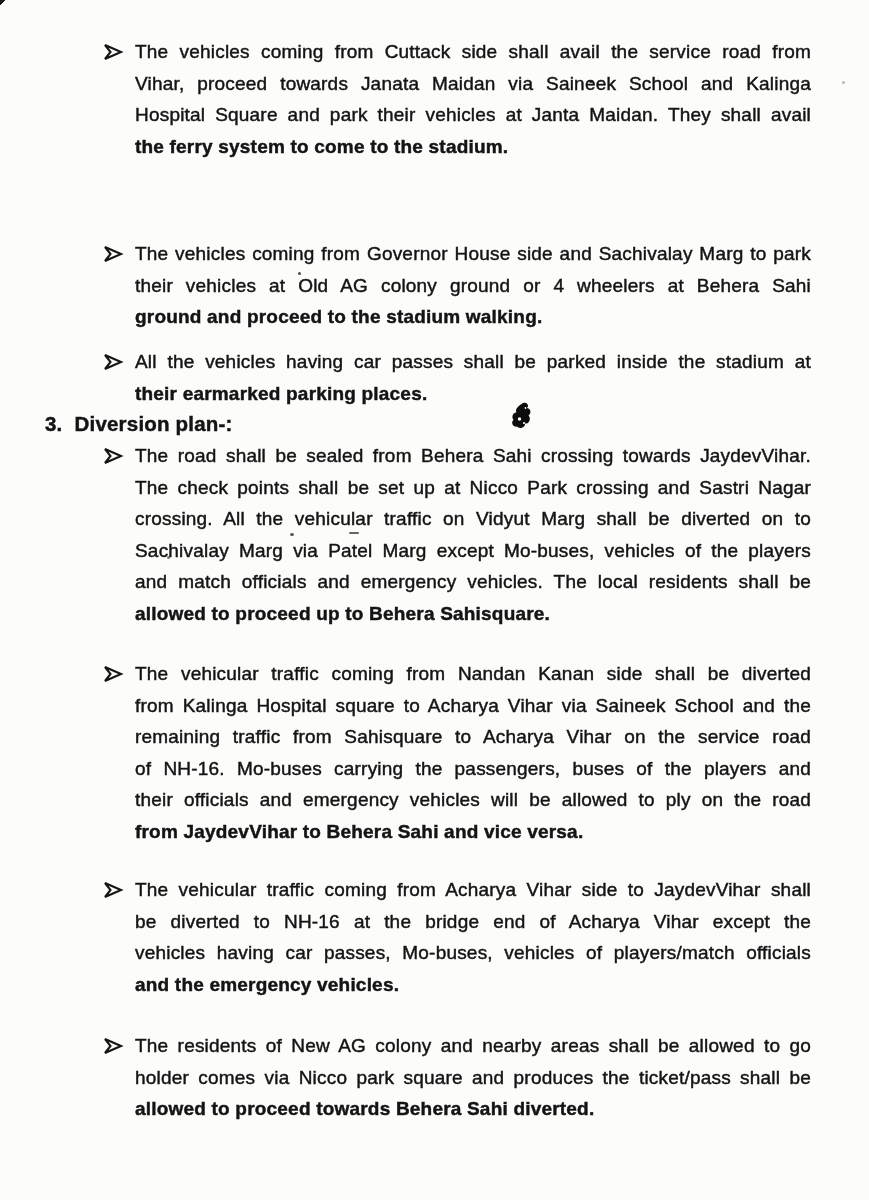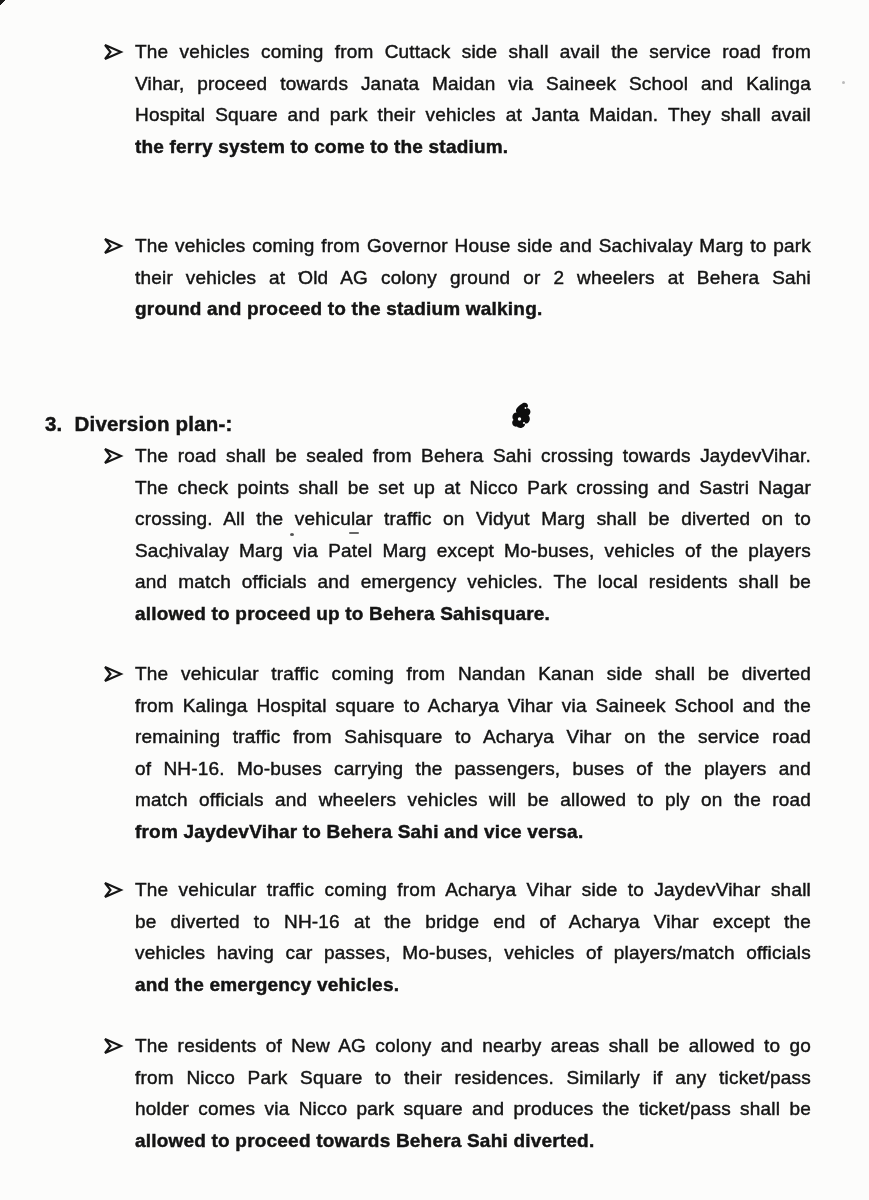--- a/index.html
+++ b/index.html
@@ -82,31 +82,40 @@
       <svg width="22" height="18" viewBox="0 0 22 18">
           <path d="M3 2 L19 9 L3 16 L8.5 9 Z" fill="none" stroke="#151515" stroke-width="2.1" stroke-linejoin="miter"></path>
         </svg>
     </span>
     <div class="line">The vehicles coming from Cuttack side shall avail the service road from</div>
     <div class="line">Vihar, proceed towards Janata Maidan via Saineek School and Kalinga</div>
     <div class="line">Hospital Square and park their vehicles at Janta Maidan. They shall avail</div>
     <div class="line last">the ferry system to come to the stadium.</div>
   </section>
 
-  <section class="para" style="top:230px">
+  <section class="para" style="top:238px">
     <span class="marker">
       <svg width="22" height="18" viewBox="0 0 22 18">
           <path d="M3 2 L19 9 L3 16 L8.5 9 Z" fill="none" stroke="#151515" stroke-width="2.1" stroke-linejoin="miter"></path>
         </svg>
     </span>
     <div class="line">The vehicles coming from Governor House side and Sachivalay Marg to park</div>
-    <div class="line">their vehicles at Old AG colony ground or 2 wheelers at Behera Sahi</div>
+    <div class="line">their vehicles at Old AG colony ground or 4 wheelers at Behera Sahi</div>
     <div class="line last">ground and proceed to the stadium walking.</div>
   </section>
 
+  <section class="para" style="top:346px">
+    <span class="marker">
+      <svg width="22" height="18" viewBox="0 0 22 18">
+          <path d="M3 2 L19 9 L3 16 L8.5 9 Z" fill="none" stroke="#151515" stroke-width="2.1" stroke-linejoin="miter"></path>
+        </svg>
+    </span>
+    <div class="line">All the vehicles having car passes shall be parked inside the stadium at</div>
+    <div class="line last">their earmarked parking places.</div>
+  </section>
 
   <div class="heading">
     <span class="num">3.</span><span>Diversion plan-:</span>
   </div>
 
   <span class="inkblot">
     <svg width="26" height="30" viewBox="0 0 26 30">
       <path d="M14 1 c4 -1.5 6.5 2.5 4 5 c4 0.5 4.5 5.5 1.5 7.5 c3 3 0.5 9 -3.5 8 c0.5 4 -5.5 6 -8 3 c-4 1 -6.5 -4 -3.5 -6.5 c-2.5 -3 -0.5 -7.5 3 -7.5 c-2 -3.5 2 -6.5 6.5 -9.5 z" fill="#0d0d0d"></path>
       <circle cx="10.5" cy="17" r="1.7" fill="#fcfcfb"></circle>
       <circle cx="15" cy="21" r="1.1" fill="#fcfcfb"></circle>
@@ -131,21 +140,21 @@
   <section class="para" style="top:658px">
     <span class="marker">
       <svg width="22" height="18" viewBox="0 0 22 18">
           <path d="M3 2 L19 9 L3 16 L8.5 9 Z" fill="none" stroke="#151515" stroke-width="2.1" stroke-linejoin="miter"></path>
         </svg>
     </span>
     <div class="line">The vehicular traffic coming from Nandan Kanan side shall be diverted</div>
     <div class="line">from Kalinga Hospital square to Acharya Vihar via Saineek School and the</div>
     <div class="line">remaining traffic from Sahisquare to Acharya Vihar on the service road</div>
     <div class="line">of NH-16. Mo-buses carrying the passengers, buses of the players and</div>
-    <div class="line">match officials and wheelers vehicles will be allowed to ply on the road</div>
+    <div class="line">their officials and emergency vehicles will be allowed to ply on the road</div>
     <div class="line last">from JaydevVihar to Behera Sahi and vice versa.</div>
   </section>
 
   <section class="para" style="top:874px">
     <span class="marker">
       <svg width="22" height="18" viewBox="0 0 22 18">
           <path d="M3 2 L19 9 L3 16 L8.5 9 Z" fill="none" stroke="#151515" stroke-width="2.1" stroke-linejoin="miter"></path>
         </svg>
     </span>
     <div class="line">The vehicular traffic coming from Acharya Vihar side to JaydevVihar shall</div>
@@ -154,18 +163,17 @@
     <div class="line last">and the emergency vehicles.</div>
   </section>
 
   <section class="para" style="top:1030px">
     <span class="marker">
       <svg width="22" height="18" viewBox="0 0 22 18">
           <path d="M3 2 L19 9 L3 16 L8.5 9 Z" fill="none" stroke="#151515" stroke-width="2.1" stroke-linejoin="miter"></path>
         </svg>
     </span>
     <div class="line">The residents of New AG colony and nearby areas shall be allowed to go</div>
-    <div class="line">from Nicco Park Square to their residences. Similarly if any ticket/pass</div>
     <div class="line">holder comes via Nicco park square and produces the ticket/pass shall be</div>
     <div class="line last">allowed to proceed towards Behera Sahi diverted.</div>
   </section>
 
 </div>
 
 </body></html>

